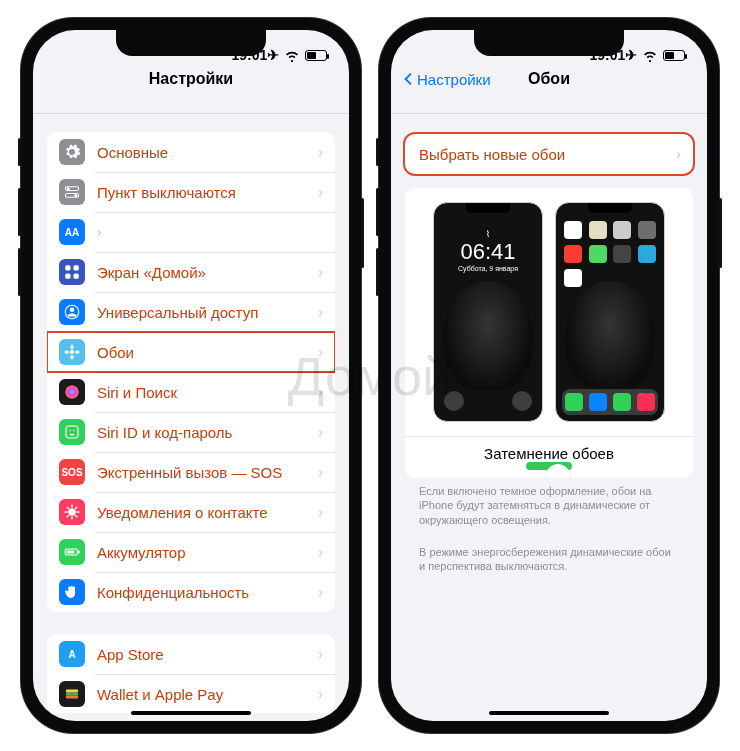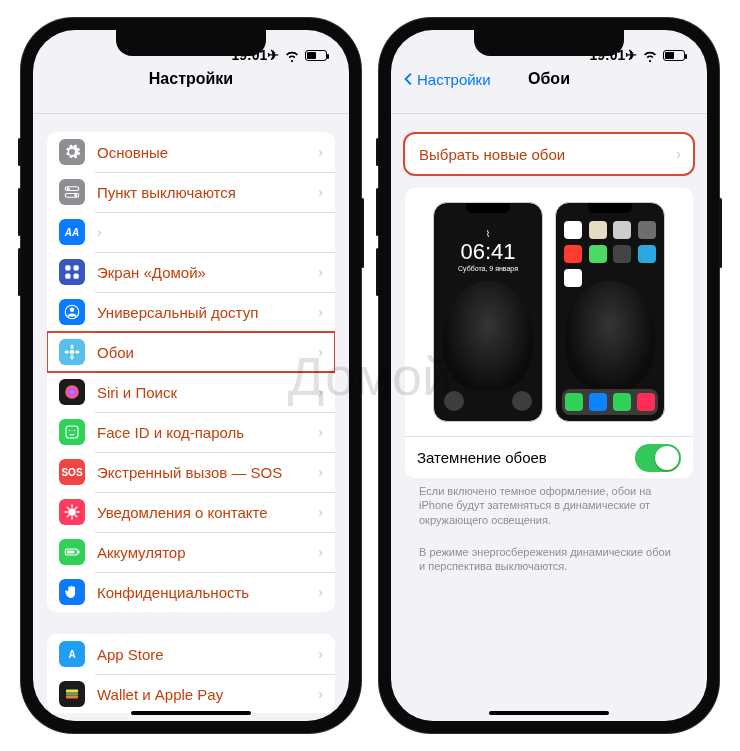--- a/index.html
+++ b/index.html
@@ -165,22 +165,23 @@
   .dock { position:absolute; bottom:6px; left:6px; right:6px; height:26px; background:rgba(255,255,255,0.18); border-radius:8px; display:flex; justify-content:space-around; align-items:center; z-index:2;}
   .dock .app { width:18px; height:18px; border-radius:4px; }
   .hat {
     position:absolute; bottom:30px; left:50%; transform:translateX(-50%);
     width:90px; height:110px;
     background: radial-gradient(ellipse at 50% 40%, #353535 0%, #0c0c0c 70%);
     border-radius: 50% 50% 40% 40%;
   }
   .toggle-row {
     display:flex; align-items:center; justify-content:space-between;
-    height:42px; padding:0 12px; background:#fff;
+    height:42px; padding:8px 12px; background:#fff;
     border-top:0.5px solid rgba(0,0,0,0.1);
+    flex-direction:column;
   }
   .switch {
     width:46px; height:28px; background:#34c759; border-radius:14px; position:relative;
   }
   .switch::after { content:""; position:absolute; right:2px; top:2px; width:24px; height:24px; background:#fff; border-radius:50%; box-shadow:0 1px 2px rgba(0,0,0,0.3);}
   svg.ico { width:18px; height:18px; display:block; }
   .battery {
     width: 22px; height: 11px; border:1px solid #000; border-radius:3px; position:relative;
   }
   .battery::after { content:""; position:absolute; right:-3px; top:3px; width:2px; height:5px; background:#000; border-radius:1px;}
@@ -230,21 +231,21 @@
                 <rect x="3" y="5" width="18" height="5" rx="2.5" fill="none" stroke="#fff" stroke-width="1.5"></rect>
                 <circle cx="7" cy="7.5" r="2" fill="#fff"></circle>
                 <rect x="3" y="14" width="18" height="5" rx="2.5" fill="none" stroke="#fff" stroke-width="1.5"></rect>
                 <circle cx="17" cy="16.5" r="2" fill="#fff"></circle>
               </svg>
             </div>
             <span class="label">Пункт выключаются</span>
             <span class="chev">›</span>
           </div>
           <div class="row">
-            <div class="icon-box" style="background: rgb(10, 122, 255); font-style: italic;">
+            <div class="icon-box" style="background: rgb(10, 122, 255);">
               <span style="color:#fff;font-size:10px;font-weight:700;">AA</span>
             </div>
             <span class="chev">›</span>
           </div>
           <div class="row">
             <div class="icon-box" style="background: rgb(57, 86, 192);">
               <svg class="ico" viewBox="0 0 24 24">
                 <rect x="3" y="3" width="7" height="7" rx="2" fill="#fff"></rect>
                 <rect x="14" y="3" width="7" height="7" rx="2" fill="#fff"></rect>
                 <rect x="3" y="14" width="7" height="7" rx="2" fill="#fff"></rect>
@@ -298,21 +299,21 @@
           </div>
           <div class="row">
             <div class="icon-box" style="background: rgb(48, 209, 88);">
               <svg class="ico" viewBox="0 0 24 24">
                 <rect x="4" y="4" width="16" height="16" rx="4" fill="none" stroke="#fff" stroke-width="1.5"></rect>
                 <circle cx="9" cy="10" r="1" fill="#fff"></circle>
                 <circle cx="15" cy="10" r="1" fill="#fff"></circle>
                 <path d="M9 15c1 1 5 1 6 0" stroke="#fff" stroke-width="1.5" fill="none"></path>
               </svg>
             </div>
-            <span class="label">Face ID и код-пароль</span>
+            <span class="label">Siri ID и код-пароль</span>
             <span class="chev">›</span>
           </div>
           <div class="row">
             <div class="icon-box" style="background: #ef4444;">
               <span style="color:#fff;font-size:10px;font-weight:700;">SOS</span>
             </div>
             <span class="label">Экстренный вызов — SOS</span>
             <span class="chev">›</span>
           </div>
           <div class="row">

